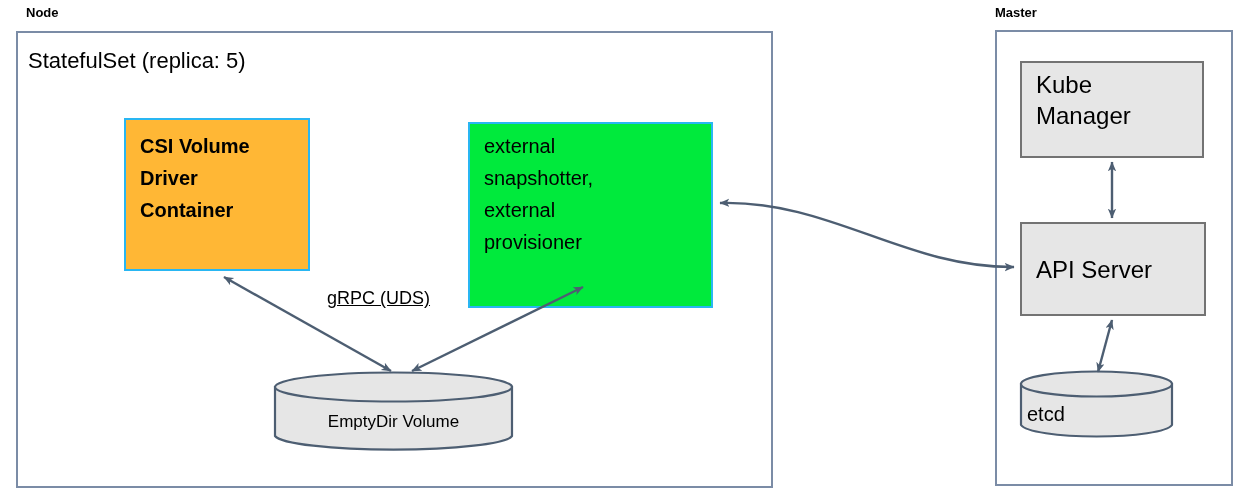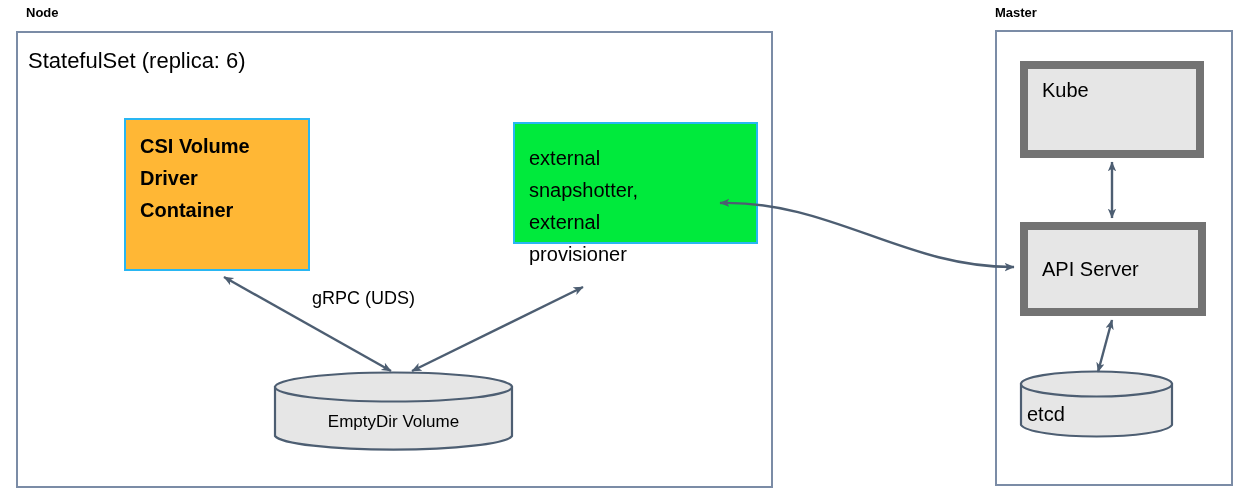--- a/index.html
+++ b/index.html
@@ -56,24 +56,24 @@
     padding: 10px 12px 0 14px;
     font-size: 20px;
     line-height: 32px;
     color: #000000;
   }
   .node-box.orange { background: #ffb735; }
   .node-box.green  { background: #00ea3c; }
   .gray-box {
     position: absolute;
     box-sizing: border-box;
-    border: 8px solid #737373;
+    border: 2px solid #737373;
     background: #e6e6e6;
     padding: 6px 10px 0 14px;
-    font-size: 20px;
+    font-size: 24px;
     line-height: 31px;
     color: #000000;
   }
   .gray-box.centered-v {
     display: flex;
     align-items: center;
     padding-top: 0;
   }
   .cylinder {
     position: absolute;
@@ -102,51 +102,52 @@
 </style>
 </head>
 <body>
 
 <div id="canvas">
 
   <div class="group-label" style="left:26px; top:5px;">Node</div>
 
   <div class="container-box" style="left:16px; top:31px; width:757px; height:457px;"></div>
 
-  <div class="statefulset-title" style="left:28px; top:48px;">StatefulSet (replica: 6)</div>
+  <div class="statefulset-title" style="left:28px; top:48px;">StatefulSet (replica: 5)</div>
 
   <div class="node-box orange" style="left:124px; top:118px; width:186px; height:153px;font-weight:bold;">
     <div>CSI Volume</div>
     <div>Driver</div>
     <div>Container</div>
   </div>
 
-  <div class="node-box green" style="left:468px; top:122px; width:245px; height:122px; padding-top:18px;margin-left:45px;">
+  <div class="node-box green" style="left:468px; top:122px; width:245px; height:186px; padding-top:6px;">
     <div>external</div>
     <div>snapshotter,</div>
     <div>external</div>
     <div>provisioner</div>
   </div>
 
   <div class="cylinder" style="left:273px; top:371px; width:241px; height:81px;">
     <svg width="241" height="81" viewBox="0 0 241 81">
       <path d="M2,16 L2,65 A 119,15 0 0 0 239,65 L239,16 Z" fill="#e6e6e6" stroke="#4d5e72" stroke-width="2.2"></path>
       <ellipse cx="120.5" cy="16" rx="118.5" ry="14.5" fill="#e6e6e6" stroke="#4d5e72" stroke-width="2.2"></ellipse>
     </svg>
     <div class="cyl-label" style="top:41px;">EmptyDir Volume</div>
   </div>
 
-  <div class="edge-label" style="left:312px; top:288px;">gRPC (UDS)</div>
+  <div class="edge-label" style="left:327px; top:288px;text-decoration:underline;">gRPC (UDS)</div>
 
   <div class="group-label" style="left:995px; top:5px;">Master</div>
 
   <div class="container-box" style="left:995px; top:30px; width:238px; height:456px;"></div>
 
   <div class="gray-box" style="left:1020px; top:61px; width:184px; height:97px;">
     <div>Kube</div>
+    <div>Manager</div>
   </div>
 
   <div class="gray-box centered-v" style="left:1020px; top:222px; width:186px; height:94px;">
     <div>API Server</div>
   </div>
 
   <div class="cylinder etcd" style="left:1019px; top:370px; width:155px; height:70px;">
     <svg width="155" height="70" viewBox="0 0 155 70">
       <path d="M2,14 L2,55 A 76,13 0 0 0 153,55 L153,14 Z" fill="#e6e6e6" stroke="#4d5e72" stroke-width="2.2"></path>
       <ellipse cx="77.5" cy="14" rx="75.5" ry="12.5" fill="#e6e6e6" stroke="#4d5e72" stroke-width="2.2"></ellipse>

